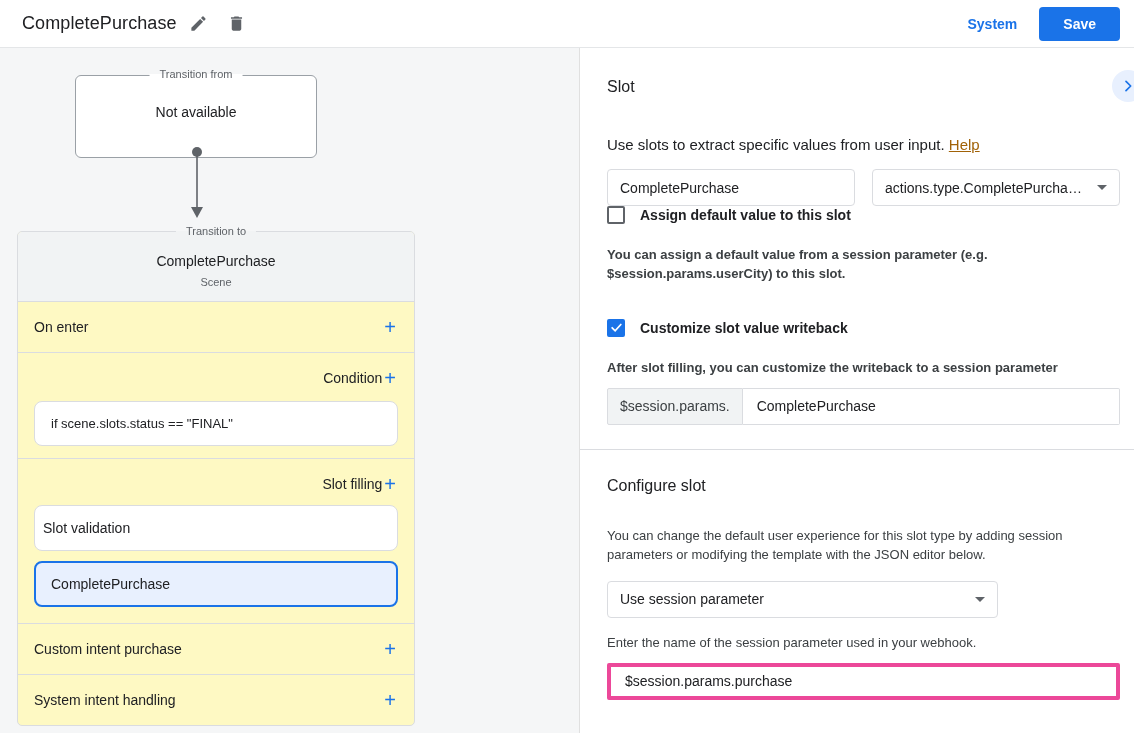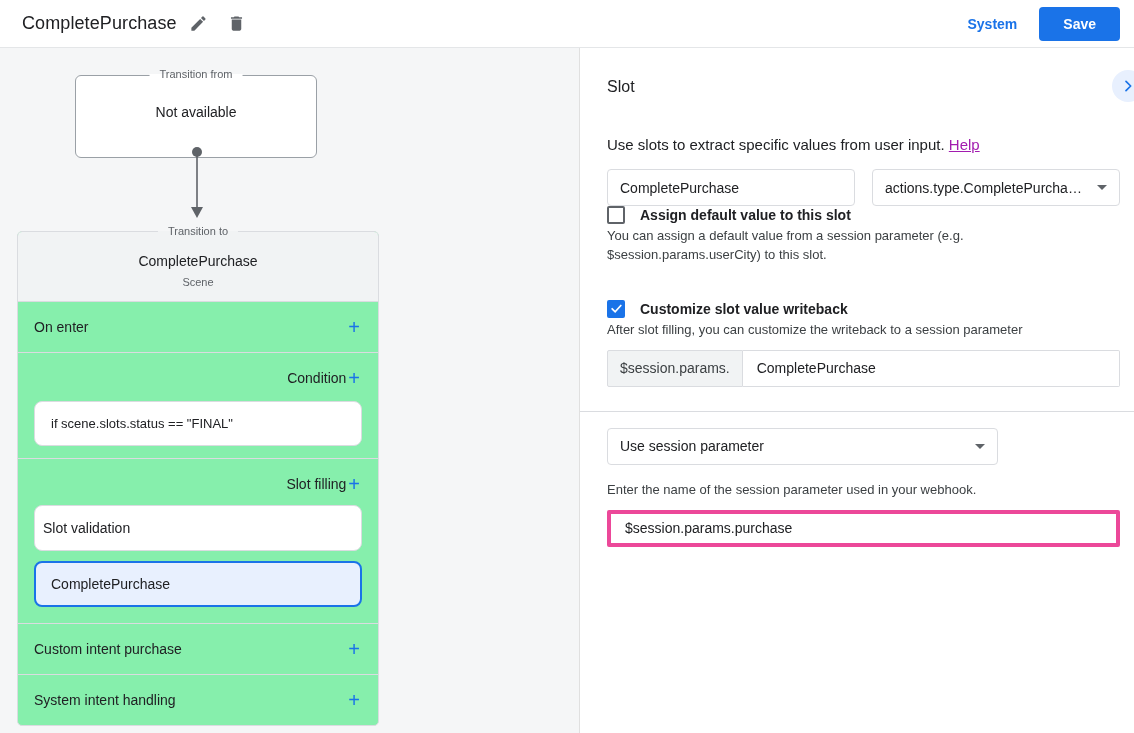--- a/index.html
+++ b/index.html
@@ -28,22 +28,22 @@
   .node-box { position:absolute; left:75px; top:27px; width:242px; height:83px;
               background:#fff; border:1px solid #9aa0a6; border-radius:6px; }
   .node-legend { position:absolute; top:-8px; left:50%; transform:translateX(-50%);
                  font-size:11px; color:#5f6368; padding:0 10px; white-space:nowrap;
                  background:linear-gradient(#f5f6f7 50%, #ffffff 50%); }
   .node-value { width:100%; height:100%; display:flex; align-items:center; justify-content:center;
                 font-size:14px; color:#202124; padding-bottom:10px; }
   .flow-arrow { position:absolute; left:0; top:0; pointer-events:none; }
 
   
-  .scene-card { position:absolute; left:17px; top:183px; width:362px;
-                background:#86efac; border:1px solid #dadce0; border-radius:5px; }
+  .scene-card { position:absolute; left:17px; top:183px; width:398px;
+                background:#fef9c3; border:1px solid #dadce0; border-radius:5px; }
   .scene-legend { position:absolute; top:-7px; left:50%; transform:translateX(-50%);
                   font-size:11px; color:#5f6368; padding:0 10px; white-space:nowrap;
                   background:linear-gradient(#f5f6f7 50%, #f1f3f4 50%); }
   .scene-header { background:#f1f3f4; border-radius:4px 4px 0 0; text-align:center;
                   padding:21px 16px 13px; }
   .scene-title { font-size:14px; color:#202124; }
   .scene-subtitle { font-size:11px; color:#5f6368; margin-top:7px; }
   .card-row { display:flex; align-items:center; justify-content:space-between;
               padding:16px; border-top:1px solid #dadce0; }
   .card-row-label { font-size:14px; color:#202124; }
@@ -57,38 +57,38 @@
                background:#fff; padding:14px 8px; font-size:14px; color:#202124; cursor:pointer; }
   .slot-item.selected { background:#e8f0fe; border:2px solid #1a73e8; padding:13px 15px;
                         margin-bottom:16px; }
 
   
   .panel-title { font-size:16px; font-weight:normal; color:#202124; padding-top:30px; }
   .collapse-fab { position:absolute; top:22px; right:-10px; width:32px; height:32px;
                   border-radius:50%; background:#e8f0fe; border:none; cursor:pointer;
                   display:flex; align-items:center; justify-content:center; }
   .intro-line { margin-top:40px; font-size:15px; color:#202124; }
-  .help-link { color:#a21caf; text-decoration:underline; cursor:pointer; }
+  .help-link { color:#a16207; text-decoration:underline; cursor:pointer; }
   .field-row { margin-top:16px; display:flex; gap:17px; }
   .text-field { width:248px; height:37px; border:1px solid #dadce0; border-radius:4px;
                 padding:0 12px; font-size:14px; color:#202124; font-family:inherit; background:#fff; }
   .dropdown { width:248px; height:37px; border:1px solid #dadce0; border-radius:4px;
               display:flex; align-items:center; justify-content:space-between;
               padding:0 12px; font-size:14px; color:#202124; cursor:pointer; background:#fff; }
   .dropdown .dd-label { white-space:nowrap; overflow:hidden; text-overflow:ellipsis; }
   .caret { width:0; height:0; border-left:5px solid transparent; border-right:5px solid transparent;
            border-top:5px solid #5f6368; margin-left:10px; flex:none; }
   .check-row { display:flex; align-items:center; gap:15px; }
   .check-row.first { }
   .check-row.second { margin-top:35px; }
   .checkbox { width:18px; height:18px; border:2px solid #5f6368; border-radius:2px; background:#fff;
               flex:none; cursor:pointer; display:flex; align-items:center; justify-content:center; }
   .checkbox.checked { background:#1a73e8; border-color:#1a73e8; }
   .check-label { font-size:14px; font-weight:bold; color:#202124; }
-  .helper-text { margin-top:3px; font-size:13px; color:#3c4043; line-height:1.45; max-width:530px; }
+  .helper-text { margin-top:22px; font-size:13px; color:#3c4043; line-height:1.45; max-width:530px;font-weight:bold; }
   .writeback-group { margin-top:10px; display:flex; height:37px; width:100%; }
   .wb-prefix { background:#f1f3f4; border:1px solid #dadce0; border-radius:2px 0 0 2px;
                display:flex; align-items:center; padding:0 12px; font-size:14px; color:#3c4043; }
   .wb-value { flex:1; border:1px solid #dadce0; border-left:none; border-radius:0 2px 2px 0;
               padding:0 14px; font-size:14px; color:#202124; font-family:inherit; background:#fff; }
   .panel-divider { border:none; border-top:1px solid #dadce0; margin:24px -14px 0 -27px; }
   .section-title { margin-top:27px; font-size:16px; font-weight:normal; color:#202124; }
   .section-desc { margin-top:31px; font-size:13px; color:#3c4043; line-height:1.5; max-width:525px; }
   .dropdown.wide { margin-top:16px; width:391px; }
   .field-label { margin-top:17px; font-size:13px; color:#3c4043; }
@@ -219,20 +219,22 @@
     </div>
     <div class="helper-text">After slot filling, you can customize the writeback to a session parameter</div>
 
     <div class="writeback-group">
       <span class="wb-prefix">$session.params.</span>
       <input class="wb-value" type="text" value="CompletePurchase" style="">
     </div>
 
     <hr class="panel-divider">
 
+    <h2 class="section-title">Configure slot</h2>
+    <div class="section-desc">You can change the default user experience for this slot type by adding session parameters or modifying the template with the JSON editor below.</div>
 
     <div class="dropdown wide">
       <span class="dd-label">Use session parameter</span>
       <span class="caret"></span>
     </div>
 
     <div class="field-label">Enter the name of the session parameter used in your webhook.</div>
     <input class="full-input" type="text" value="$session.params.purchase" style="">
   </div>
 </div>

